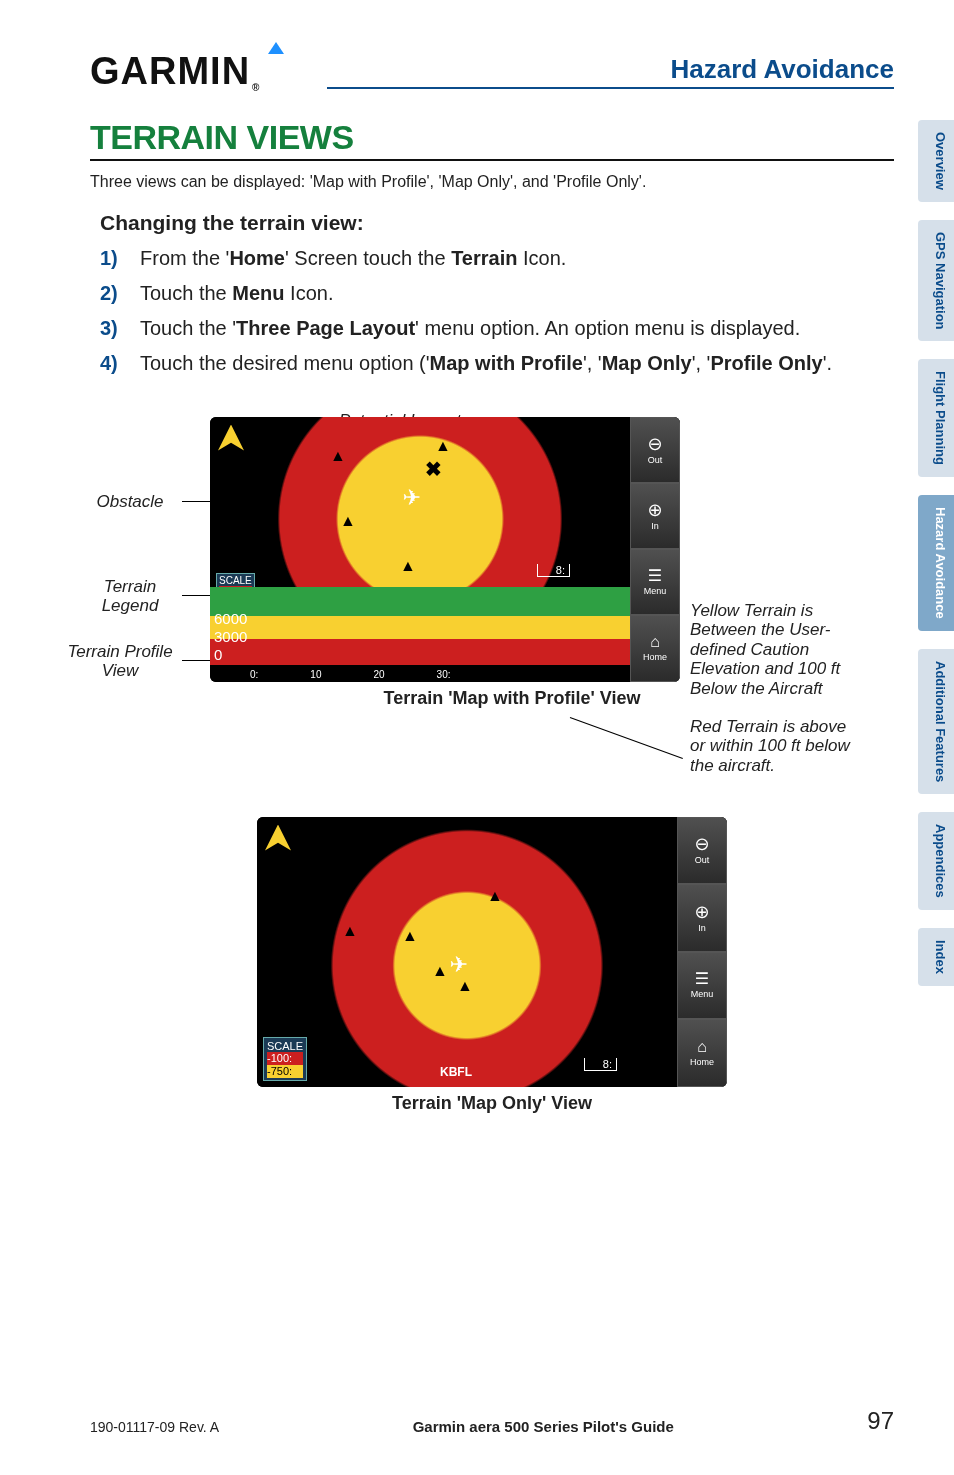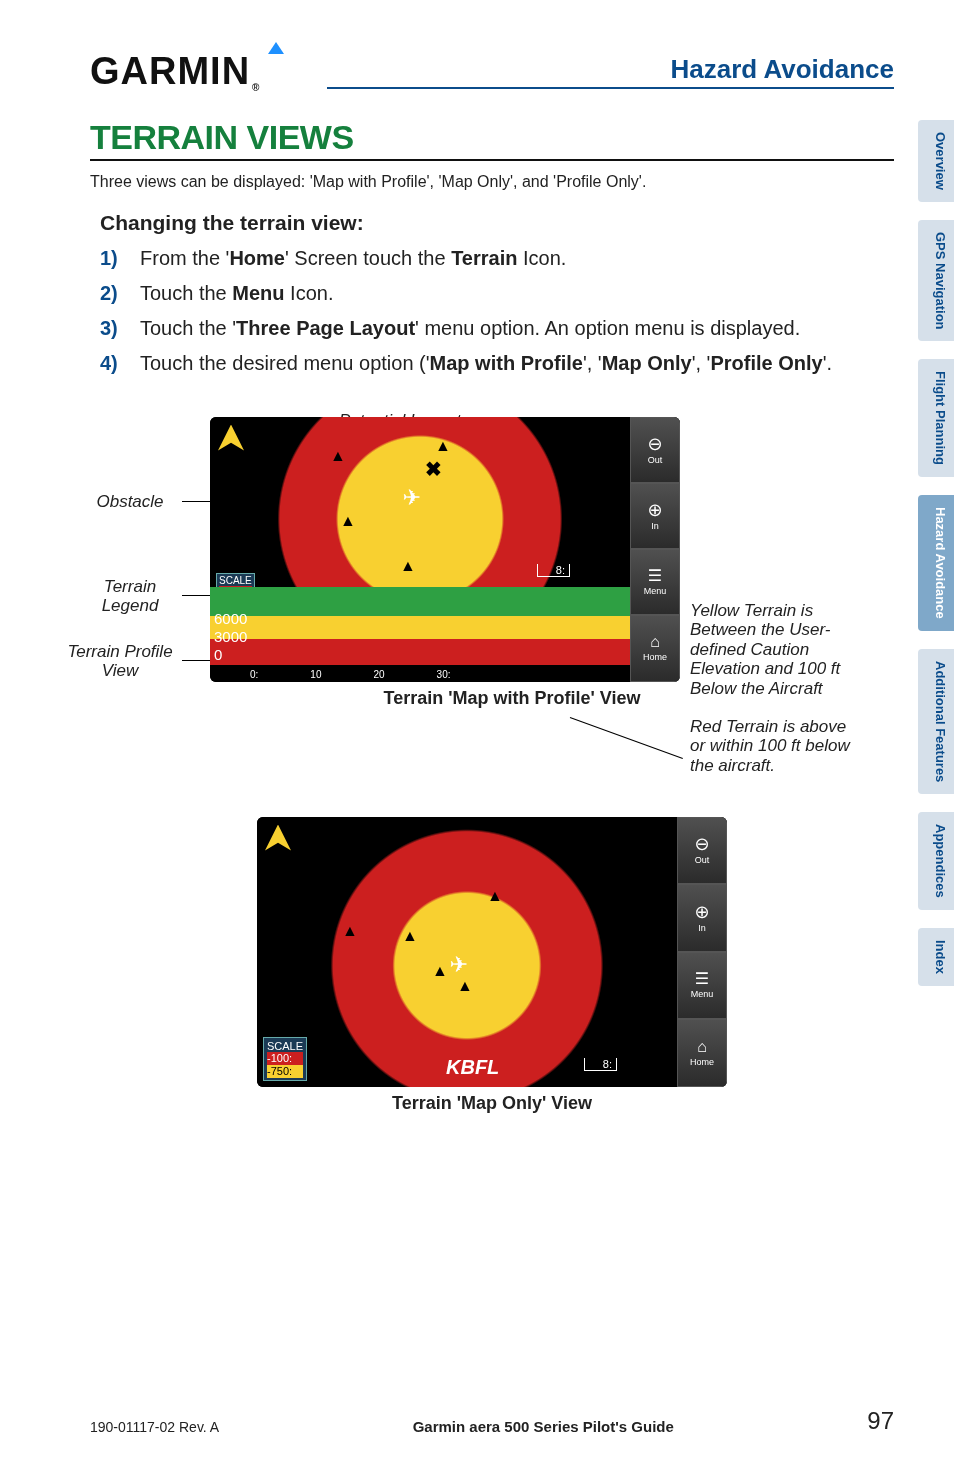--- a/index.html
+++ b/index.html
@@ -240,22 +240,22 @@
   }
   .x-mark {
     position:absolute; color:#000; font-size:20px; font-weight:900;
   }
   .scale-bar {
     position:absolute; color:#fff; font-size:11px;
     border-bottom:1px solid #fff; border-left:1px solid #fff; border-right:1px solid #fff;
     padding:0 4px 0 18px;
   }
   .kbfl {
-    position:absolute; color:#fff; font-weight:700; font-size:20px;
-    left: 189px; bottom: 8px; font-style: italic;
+    position:absolute; color:#fff; font-weight:700; font-size:12px;
+    left: 183px; bottom: 8px;
   }
   .side-buttons {
     position: absolute;
     right: 0; top: 0;
     width: 50px; height: 100%;
     background: #2b2b2b;
     display: flex;
     flex-direction: column;
   }
   .side-btn {
@@ -444,18 +444,18 @@
     <div class="tab">Overview</div>
     <div class="tab">GPS Navigation</div>
     <div class="tab">Flight Planning</div>
     <div class="tab active">Hazard Avoidance</div>
     <div class="tab">Additional Features</div>
     <div class="tab">Appendices</div>
     <div class="tab">Index</div>
   </div>
 
   <div class="footer">
-    <span>190-01117-02 Rev. A</span>
+    <span>190-01117-09 Rev. A</span>
     <span class="center">Garmin aera 500 Series Pilot's Guide</span>
     <span class="pnum">97</span>
   </div>
 
 </div>
 
 </body></html>

